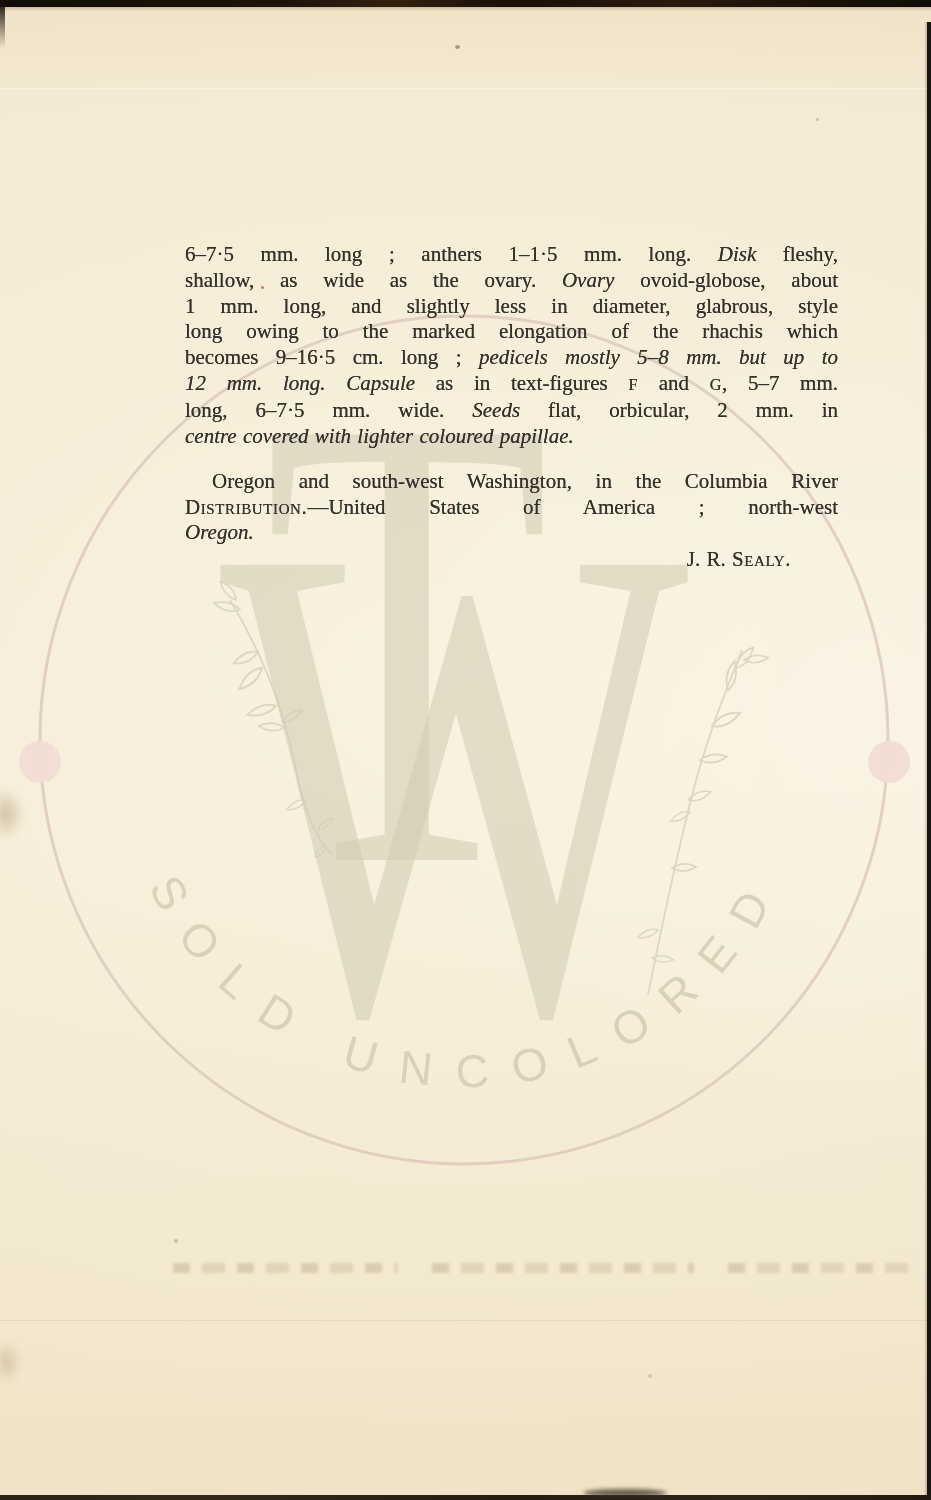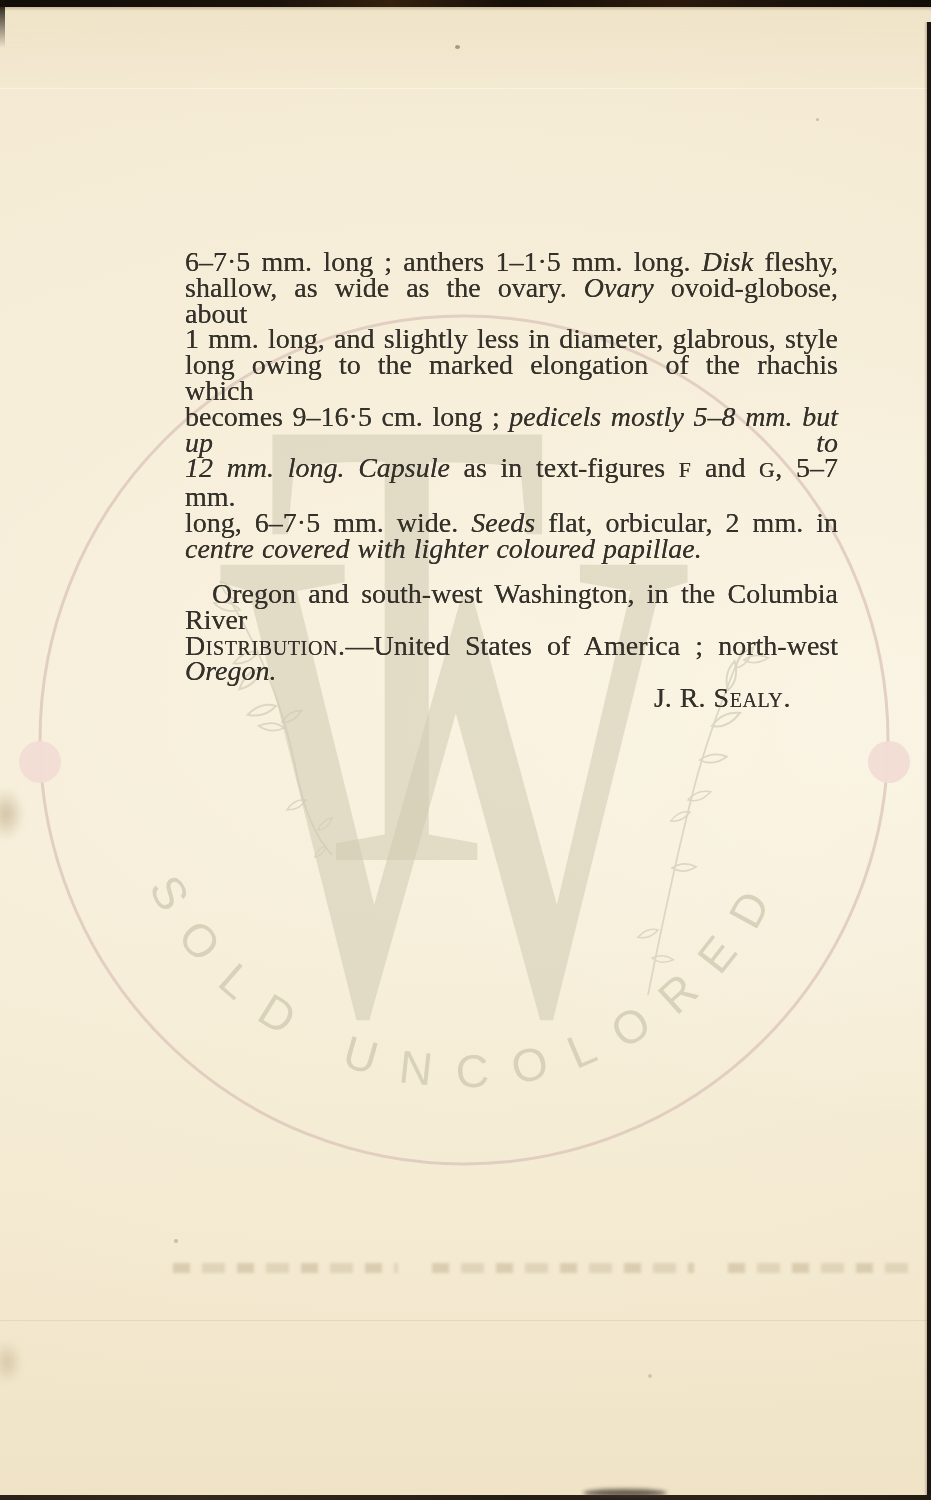--- a/index.html
+++ b/index.html
@@ -36,22 +36,22 @@
   .sp5{left:816px;top:118px;width:3px;height:3px;background:rgba(150,120,70,0.4);}
   
   .ghost{position:absolute;left:173px;top:1262px;width:737px;height:12px;display:flex;gap:34px;
     filter:blur(1.7px);opacity:0.55;}
   .ghost>div{height:10px;margin-top:1px;
     background:repeating-linear-gradient(90deg,rgba(158,138,100,0.55) 0 17px,rgba(158,138,100,0) 17px 29px,rgba(158,138,100,0.4) 29px 52px,rgba(158,138,100,0) 52px 64px);}
   .ghost .g1{width:225px;} .ghost .g2{width:262px;} .ghost .g3{width:182px;}
   
   .wm{position:absolute;left:0;top:0;}
   
-  .textblock{position:absolute;left:185px;top:249px;width:653px;
-    font-size:28px;line-height:25.8px;color:#34312b;word-spacing:1px;
+  .textblock{position:absolute;left:185px;top:242px;width:653px;
+    font-size:21px;line-height:25.8px;color:#34312b;word-spacing:1px;
     text-shadow:0 0 0.6px rgba(52,49,43,0.9);}
   .line{text-align:justify;text-align-last:justify;}
   .para1 .line:last-child,.para2 .line:last-child{text-align-last:left;font-style:italic;}
   .para2{margin-top:19.5px;}
   .para2 .line:first-child{text-indent:27px;}
   .sig{margin-top:1px;}
   .sig .line{text-align:right;text-align-last:right;padding-right:47px;}
   .it{font-style:italic;}
   .sc{font-variant:small-caps;letter-spacing:0.6px;}
   .fig{font-size:0.78em;letter-spacing:0.5px;}

